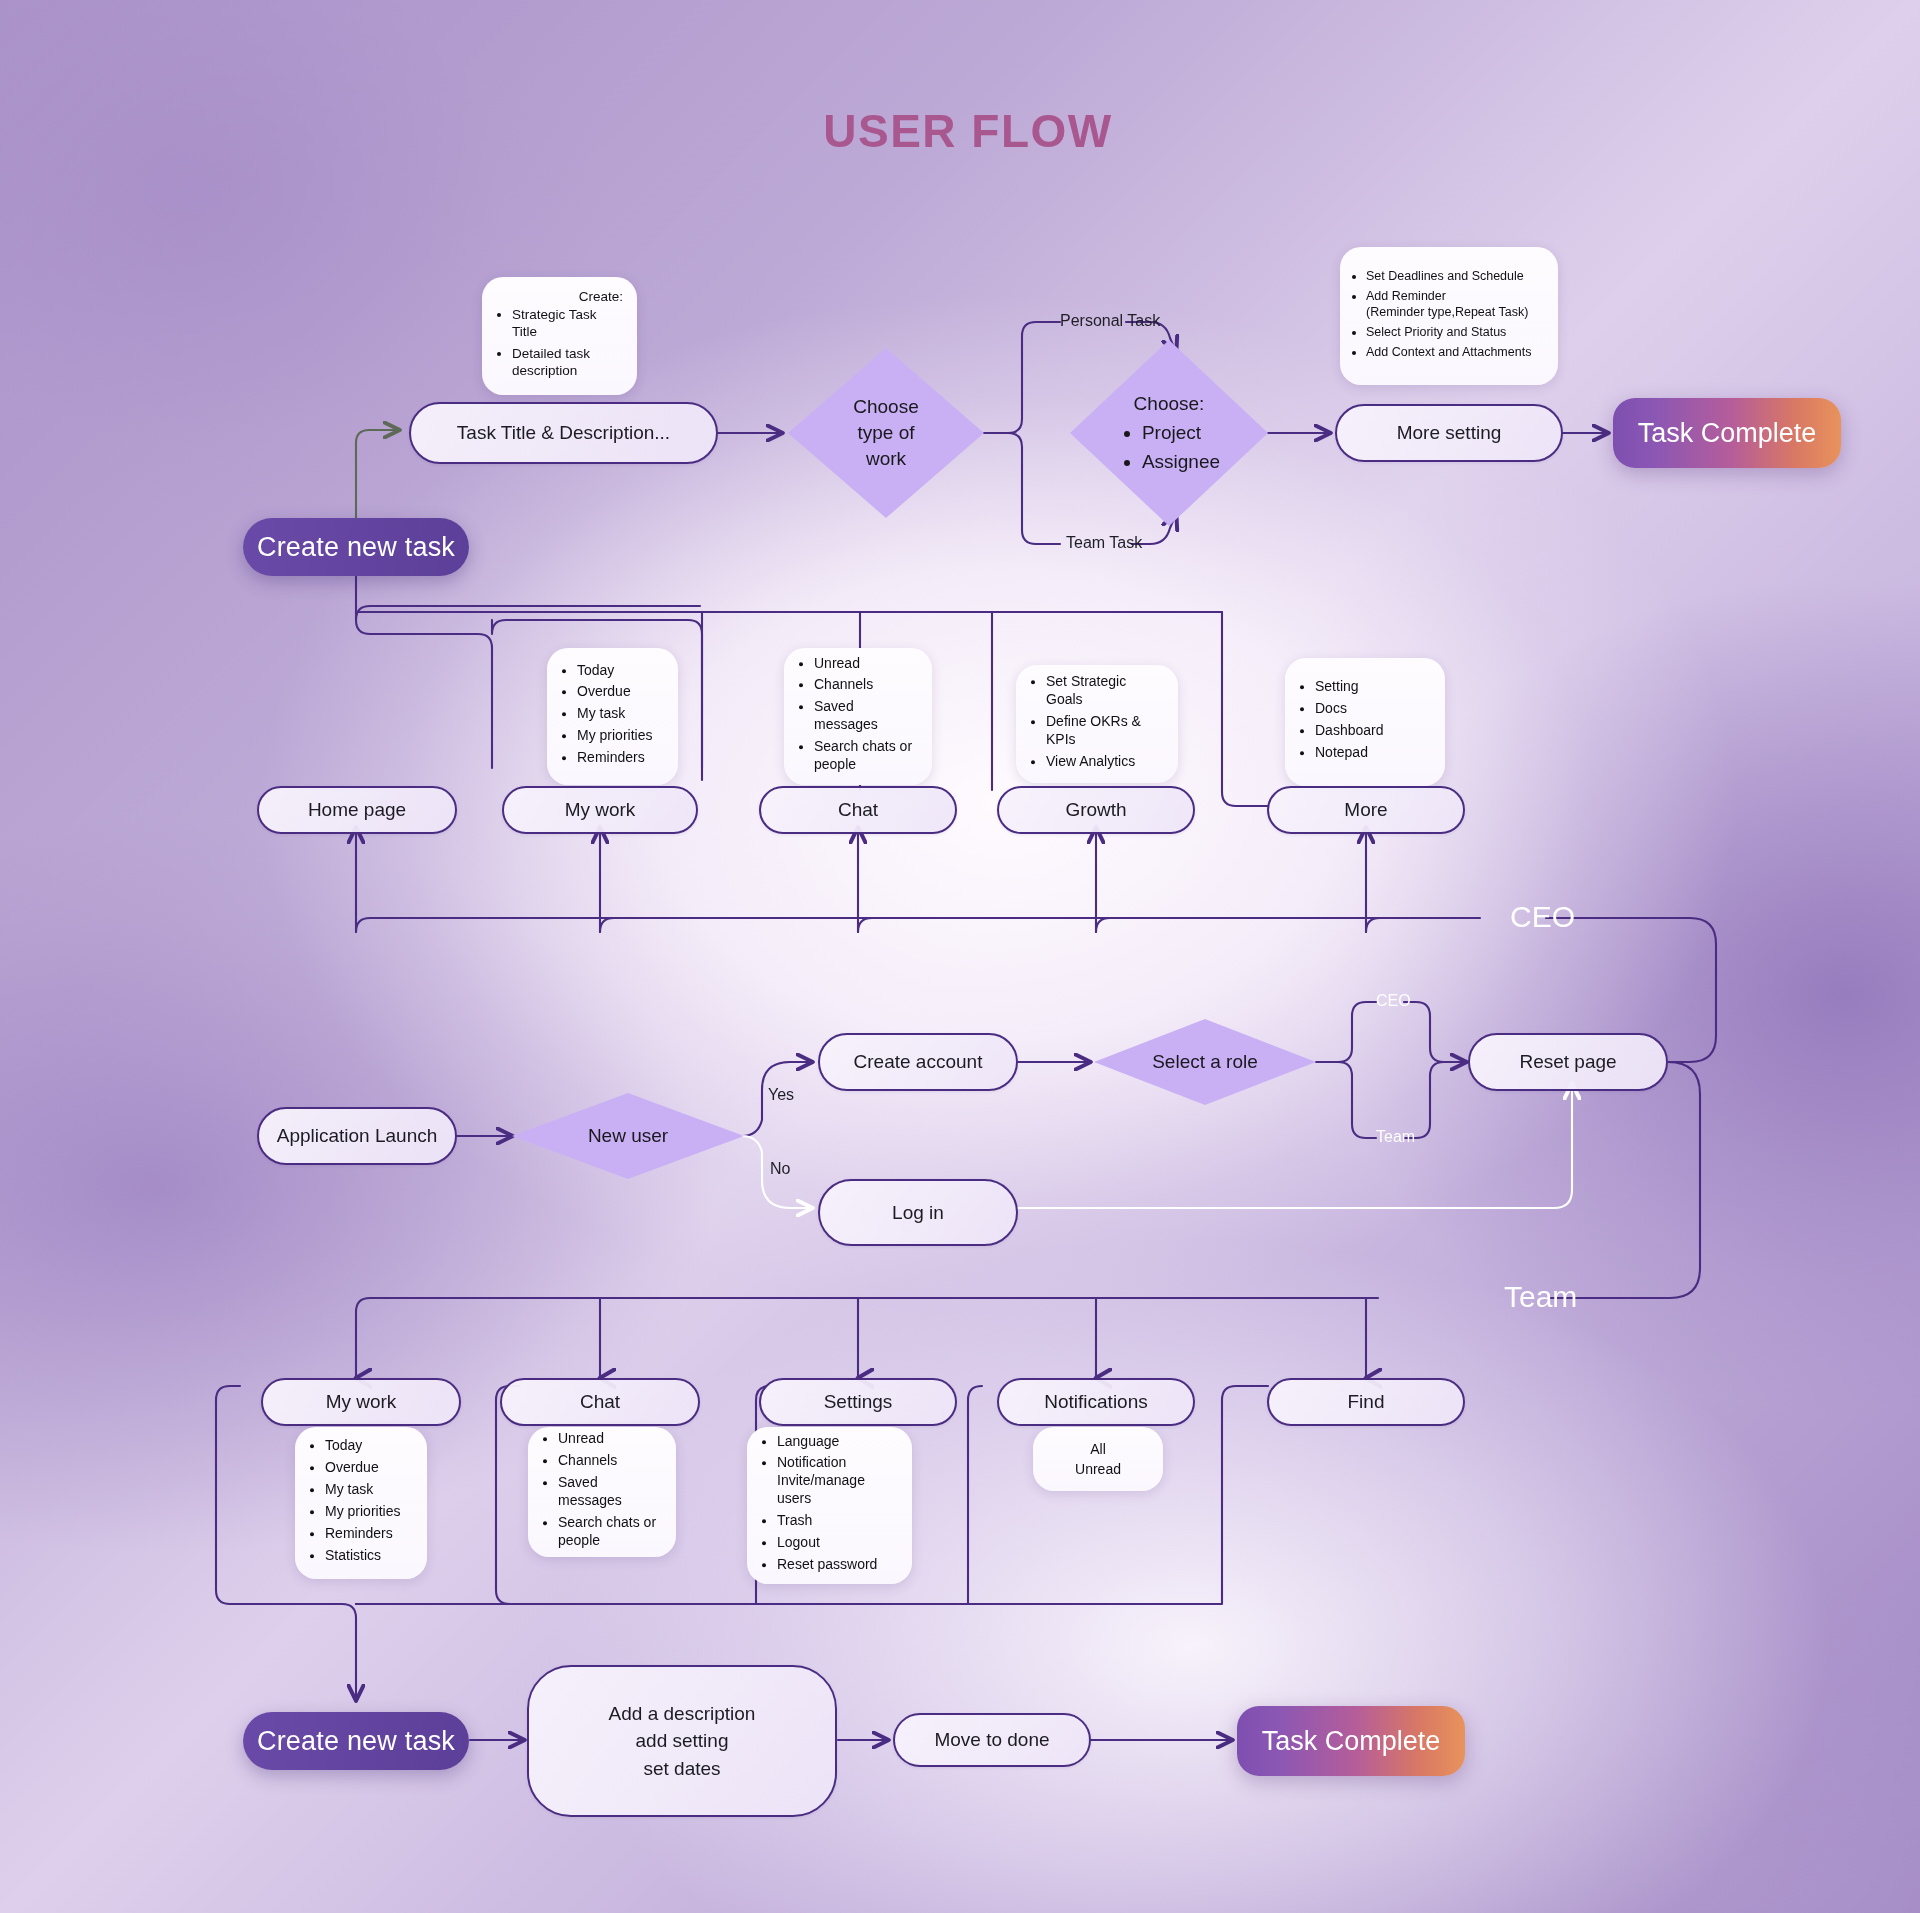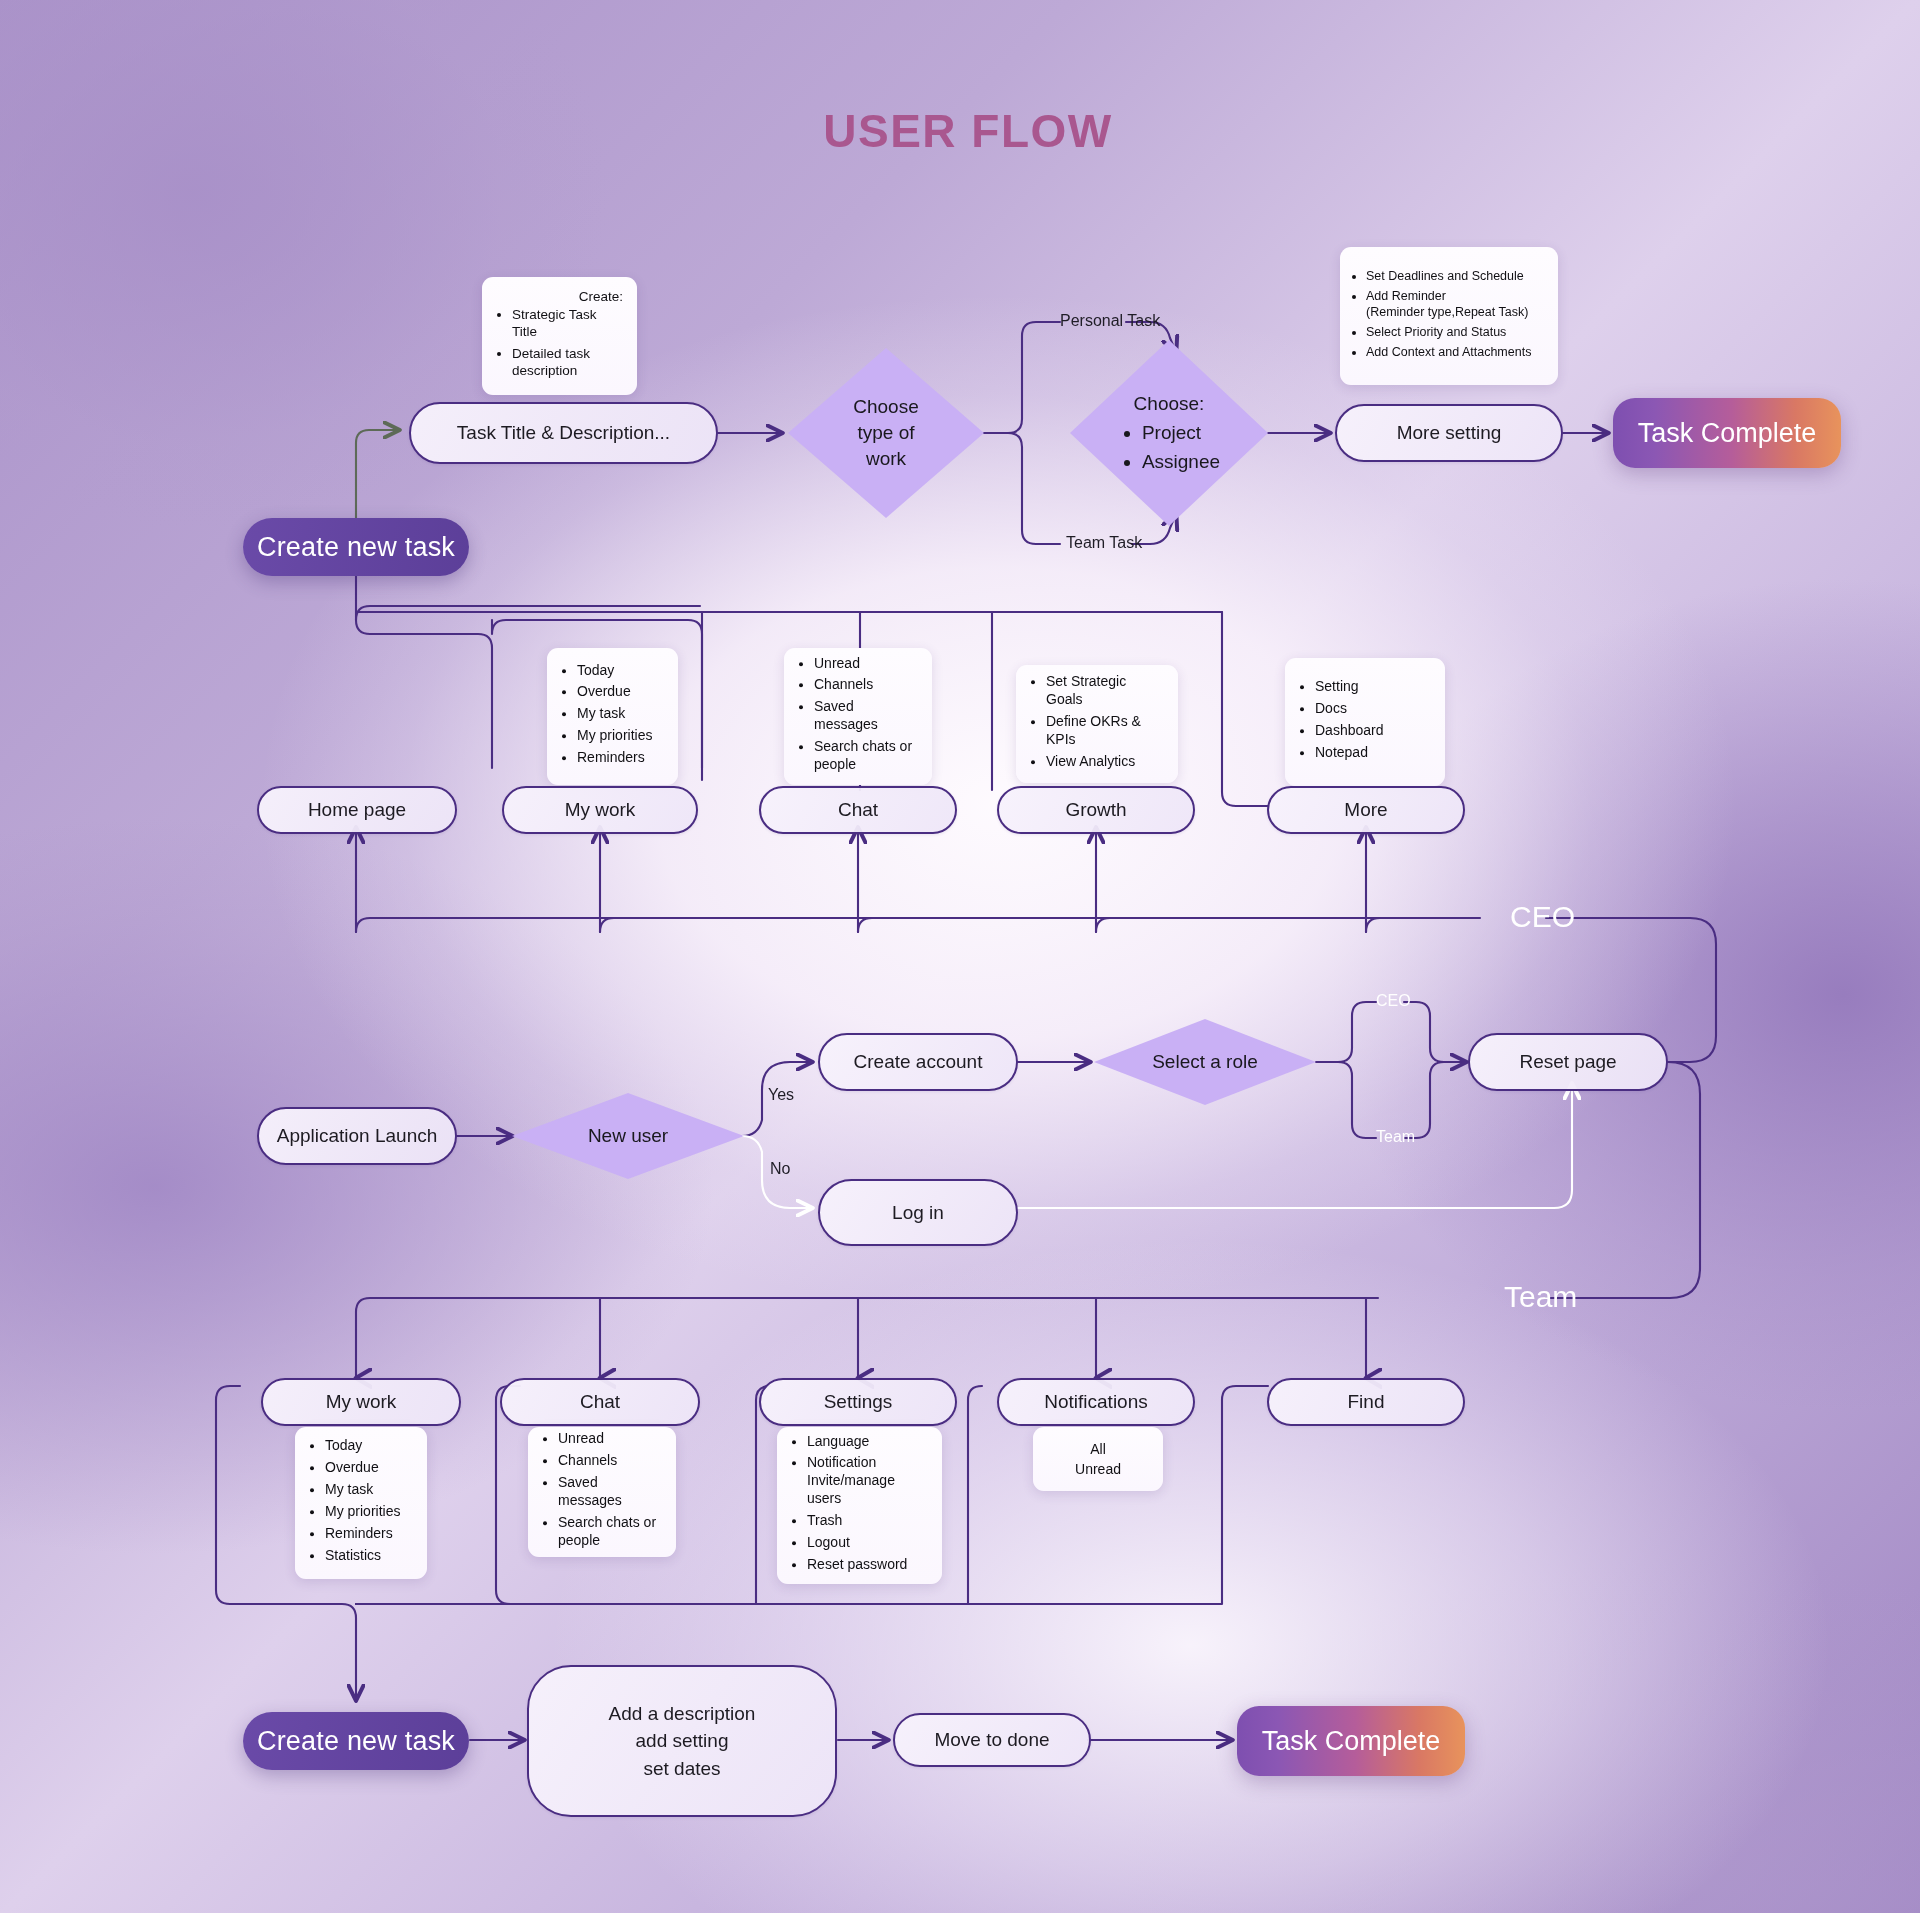--- a/index.html
+++ b/index.html
@@ -36,21 +36,21 @@
     box-shadow:0 6px 18px rgba(60,36,110,0.30);
   }
   .grad{
     border-radius:22px;border:none;
     background:linear-gradient(90deg,#7e4fb0 0%,#8b57b4 18%,#b55d9a 52%,#d97864 80%,#e8935c 100%);
     color:#ffffff;font-size:27px;
     box-shadow:0 6px 20px rgba(80,40,110,0.28);
   }
   .card{
     background:linear-gradient(180deg,#fefcff 0%,#fbf7fe 100%);
-    border-radius:11px;
+    border-radius:21px;
     box-shadow:0 3px 12px rgba(70,45,120,0.14);
     color:#111014;
     display:block;text-align:left;
     padding:0;
   }
   .card ul{margin:0;padding:0 14px 0 30px;list-style:disc;}
   .card li{margin:0 0 4px 0;line-height:1.28;}
   .card .lead{padding:0 14px 2px 14px;text-align:right;}
   .card .plain{padding:0 31px;text-align:center;line-height:1.45;}
   .card-inner{position:absolute;left:0;right:0;top:50%;transform:translateY(-50%);}
@@ -374,21 +374,21 @@
   <div class="card-inner">
     <ul>
       <li>Unread</li>
       <li>Channels</li>
       <li>Saved messages</li>
       <li>Search chats or people</li>
     </ul>
   </div>
 </div>
 
-<div class="card" style="position:absolute;left:777px;top:1427px;width:165px;height:157px;font-size:14px;">
+<div class="card" style="position:absolute;left:747px;top:1427px;width:165px;height:157px;font-size:14px;">
   <div class="card-inner">
     <ul>
       <li>Language</li>
       <li>Notification Invite/manage users</li>
       <li>Trash</li>
       <li>Logout</li>
       <li>Reset password</li>
     </ul>
   </div>
 </div>

